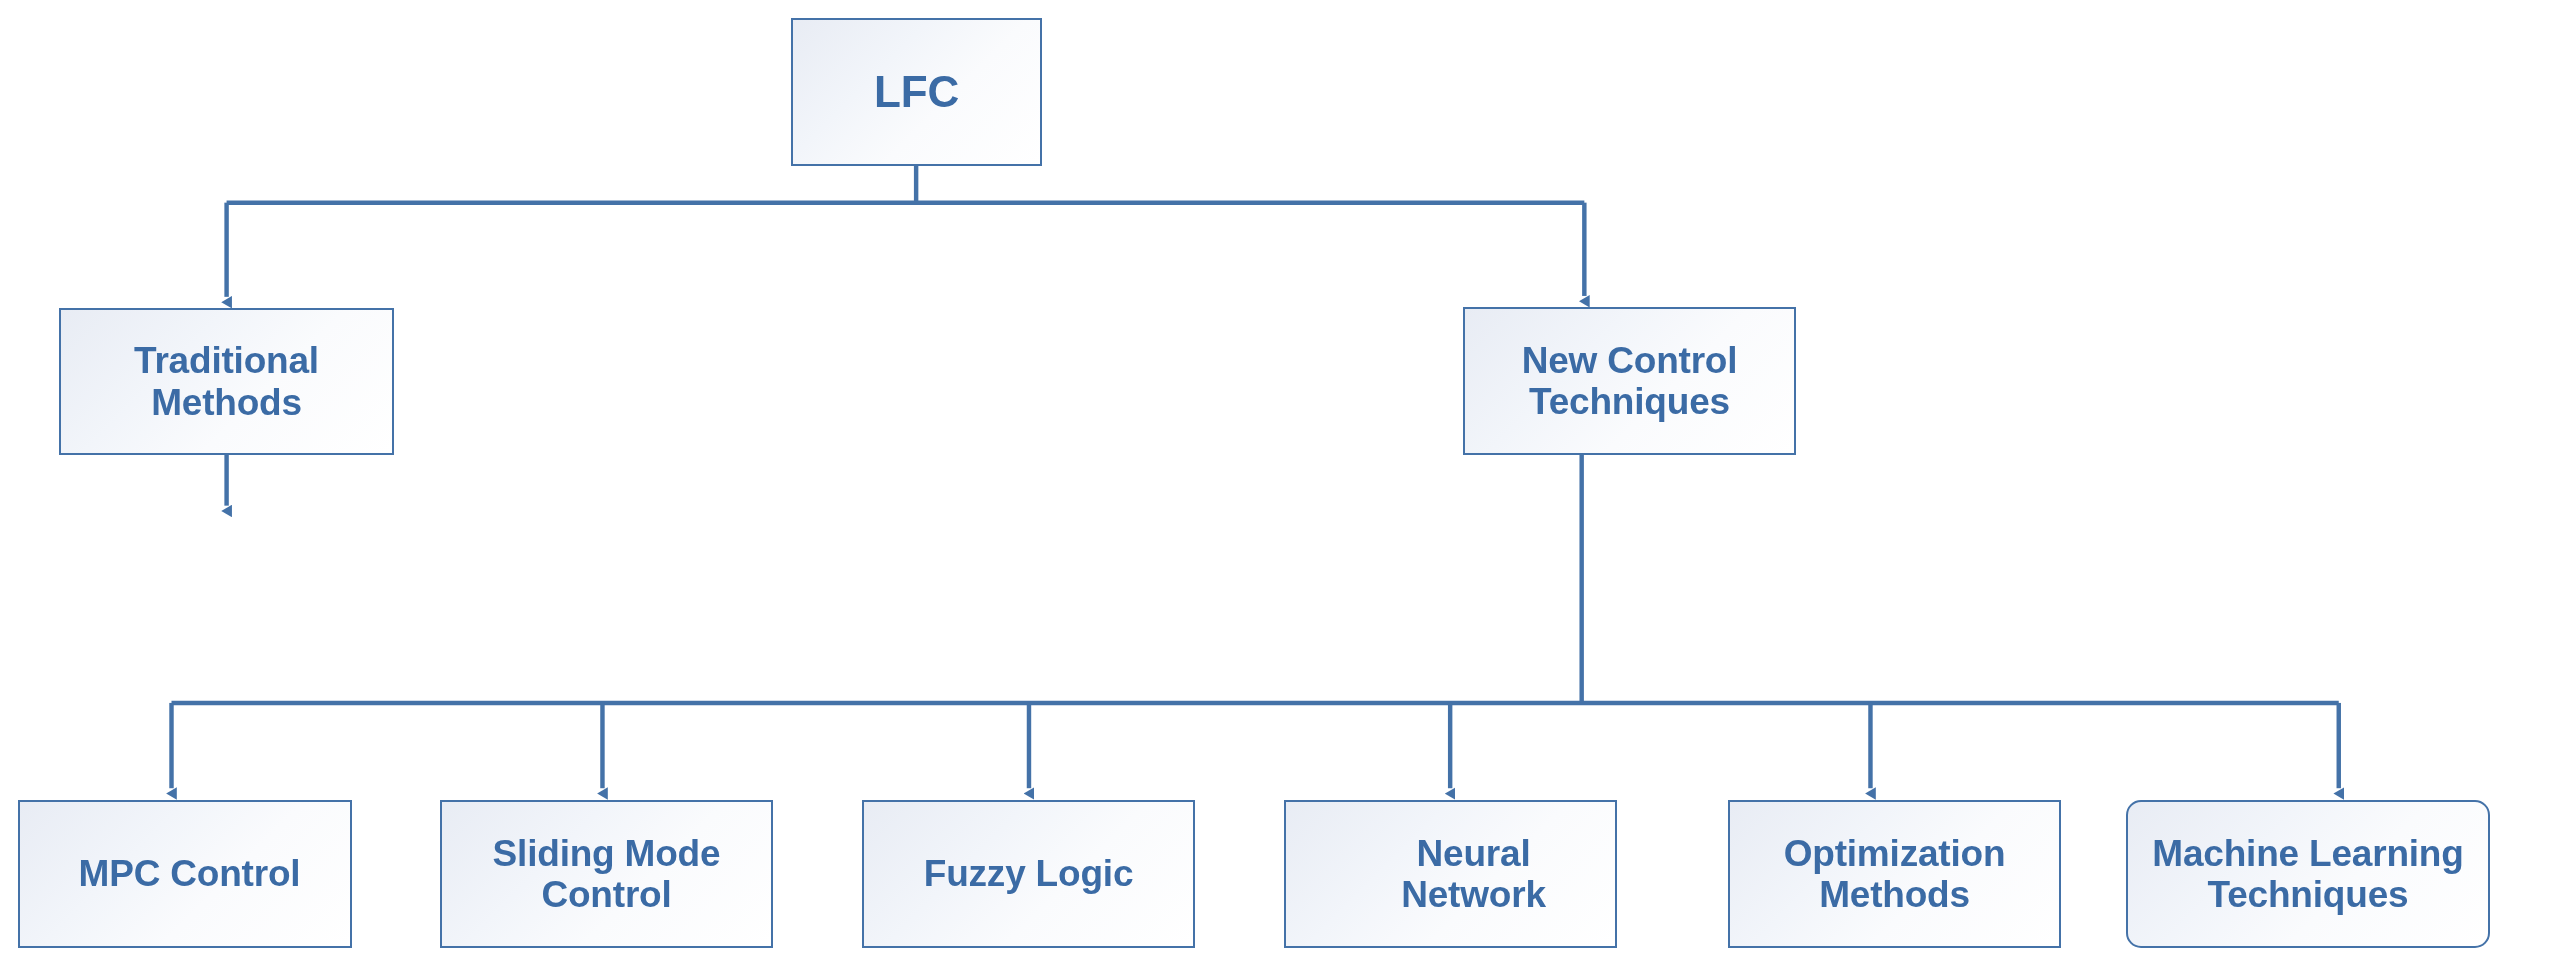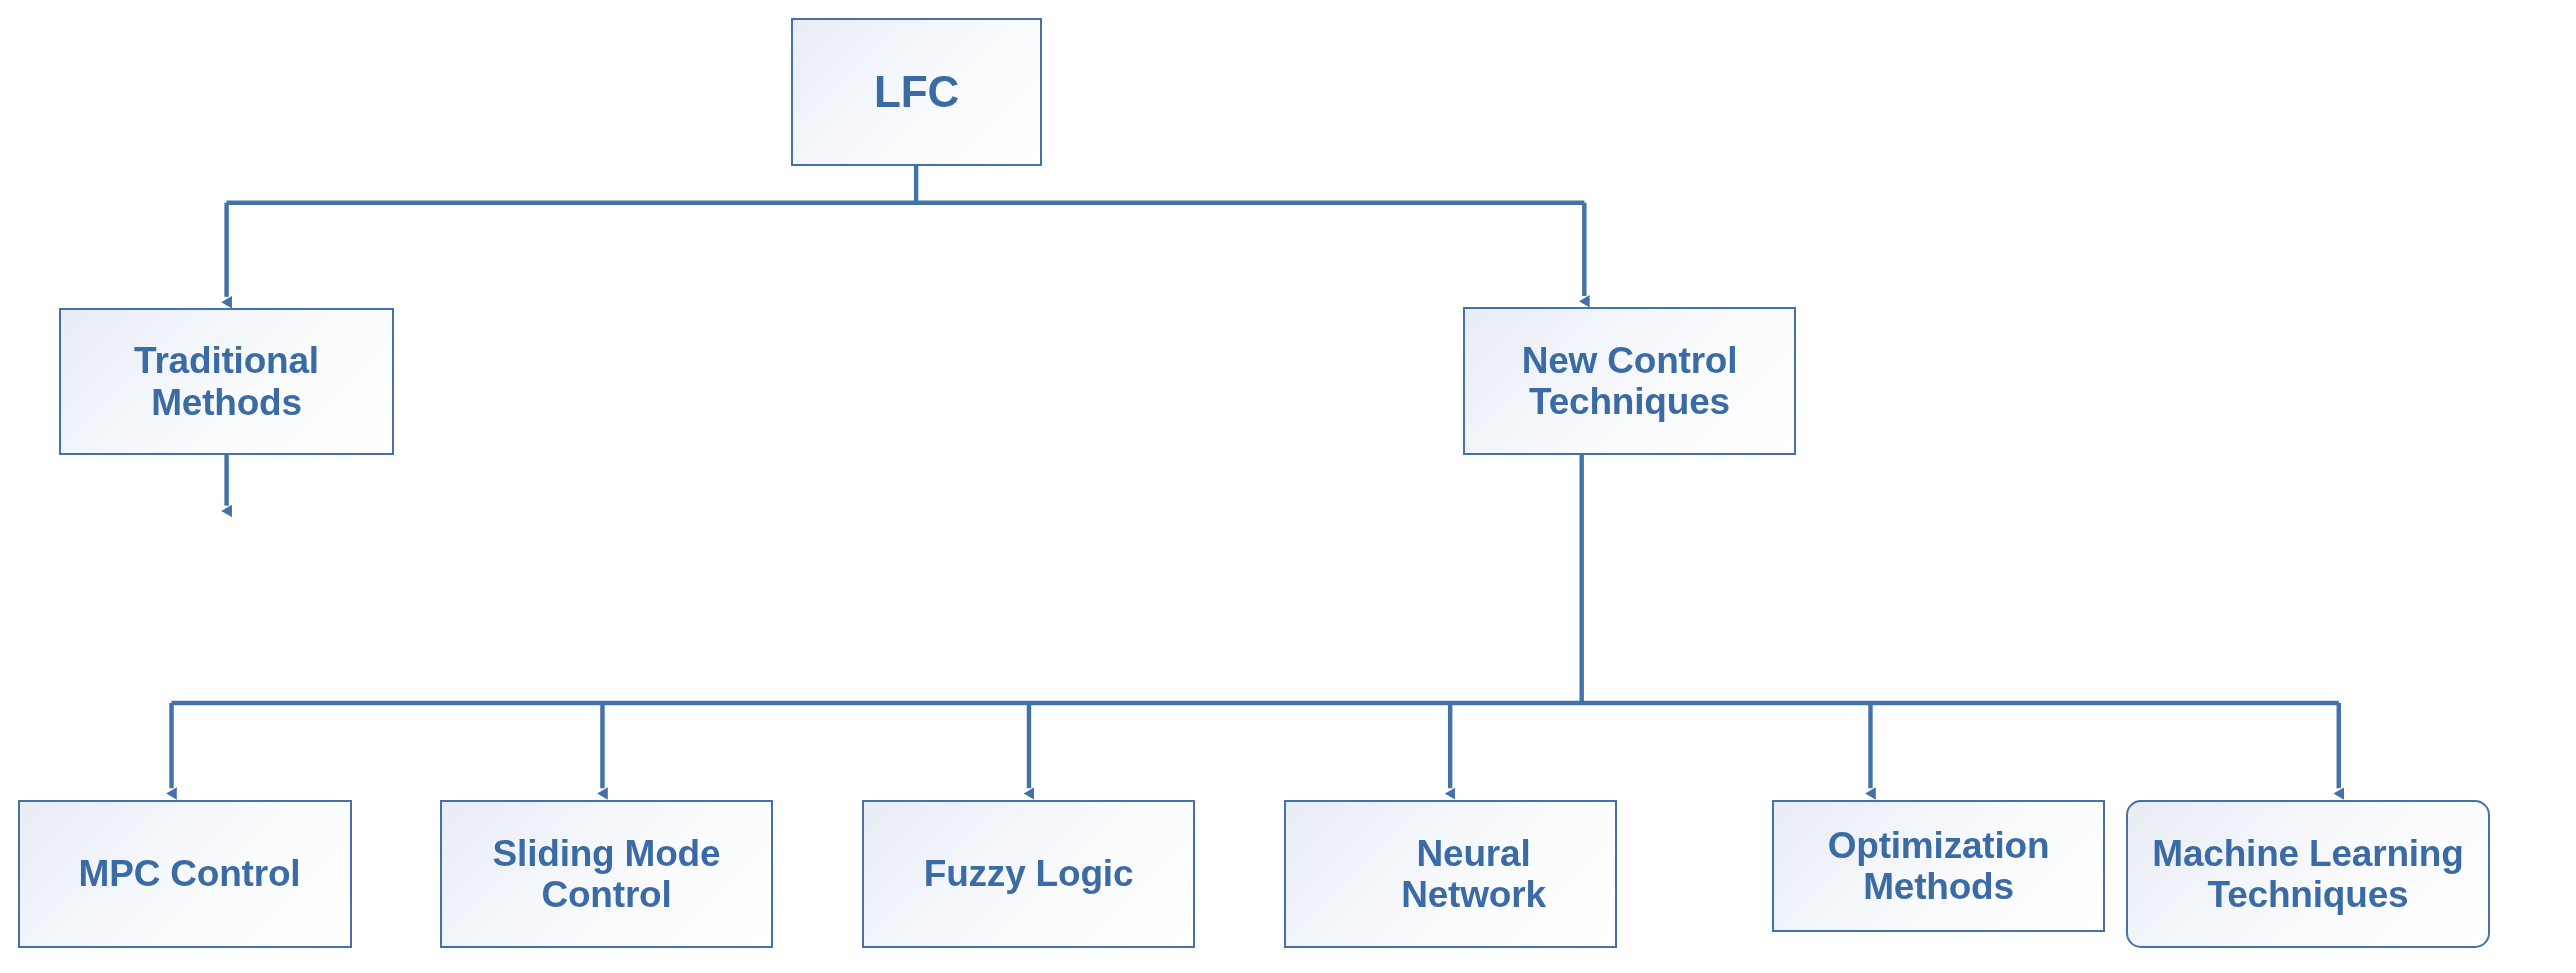--- a/index.html
+++ b/index.html
@@ -109,21 +109,21 @@
 
   <div class="node" id="n-fuzzy_logic" style="left: 862px; top: 800px; width: 333px; height: 148px;">
     <span class="label lbl-leaf">Fuzzy Logic</span>
   </div>
 
   <div class="node" id="n-neural_network" style="left: 1284px; top: 800px; width: 333px; height: 148px; padding-left: 46px;">
     <span class="label lbl-leaf">Neural
 Network</span>
   </div>
 
-  <div class="node" id="n-optimization_methods" style="left: 1772px; top: 800px; width: 333px; height: 132px;">
+  <div class="node" id="n-optimization_methods" style="left: 1728px; top: 800px; width: 333px; height: 148px;">
     <span class="label lbl-leaf">Optimization
 Methods</span>
   </div>
 
   <div class="node" id="n-machine_learning_techniques" style="left: 2126px; top: 800px; width: 364px; height: 148px; border-radius: 15px;">
     <span class="label lbl-leaf">Machine Learning
 Techniques</span>
   </div>
 
 </div>

